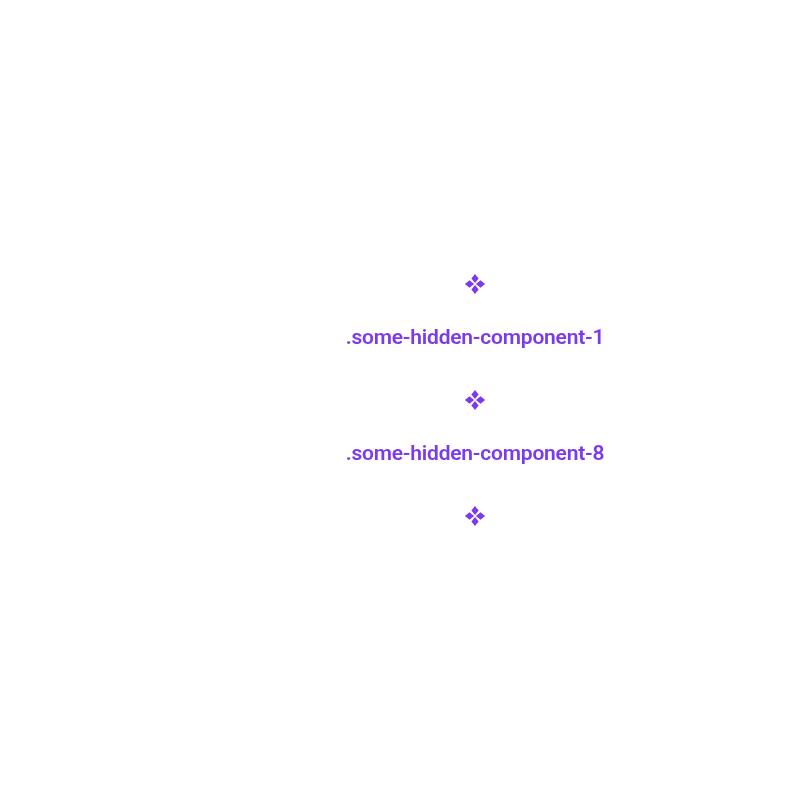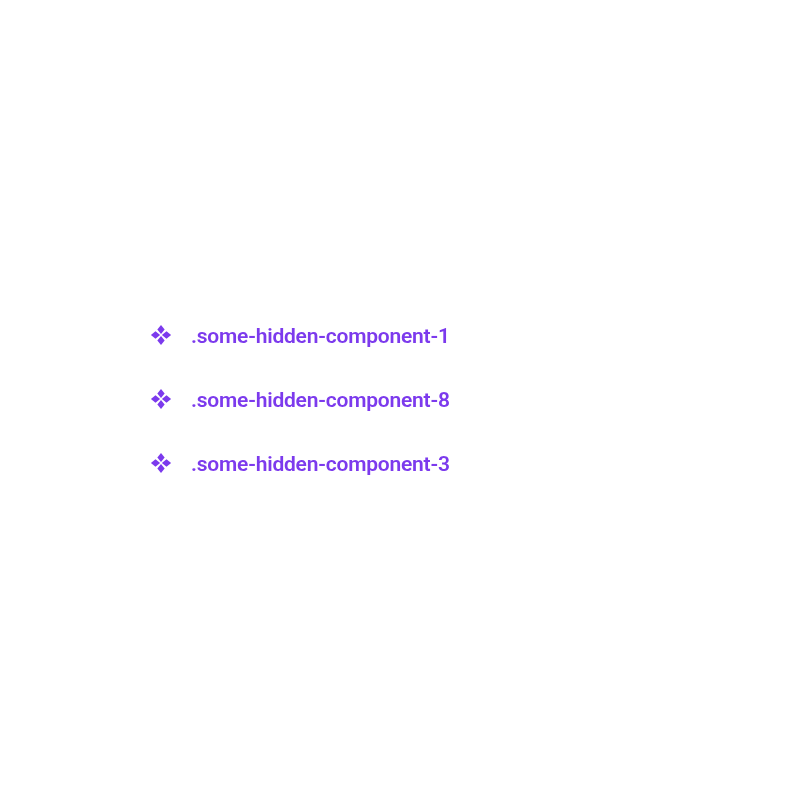--- a/index.html
+++ b/index.html
@@ -17,21 +17,23 @@
       justify-content: center;
       padding-left: 150px;
     }
     .component-list {
       display: flex;
       flex-direction: column;
       gap: 40px;
     }
     .component-item {
       display: flex;
-      gap: 19px;
+      align-items: center;
+      gap: 30px;
+      flex-direction: column;
     }
     .diamond-icon {
       width: 22px;
       height: 22px;
       position: relative;
       flex-shrink: 0;
     }
     .diamond-icon svg {
       width: 100%;
       height: 100%;
@@ -75,16 +77,15 @@
 
   <div class="component-item">
     <span class="diamond-icon">
       <svg viewBox="0 0 24 24" fill="#7c3aed">
         <path d="M12 1 L16 6 L12 11 L8 6 Z"></path>
         <path d="M12 13 L16 18 L12 23 L8 18 Z"></path>
         <path d="M1 12 L6 8 L11 12 L6 16 Z"></path>
         <path d="M13 12 L18 8 L23 12 L18 16 Z"></path>
       </svg>
     </span>
-    <span class="component-label">.some-hidden-component-3</span>
   </div>
 
 </div>
 
 </body></html>

